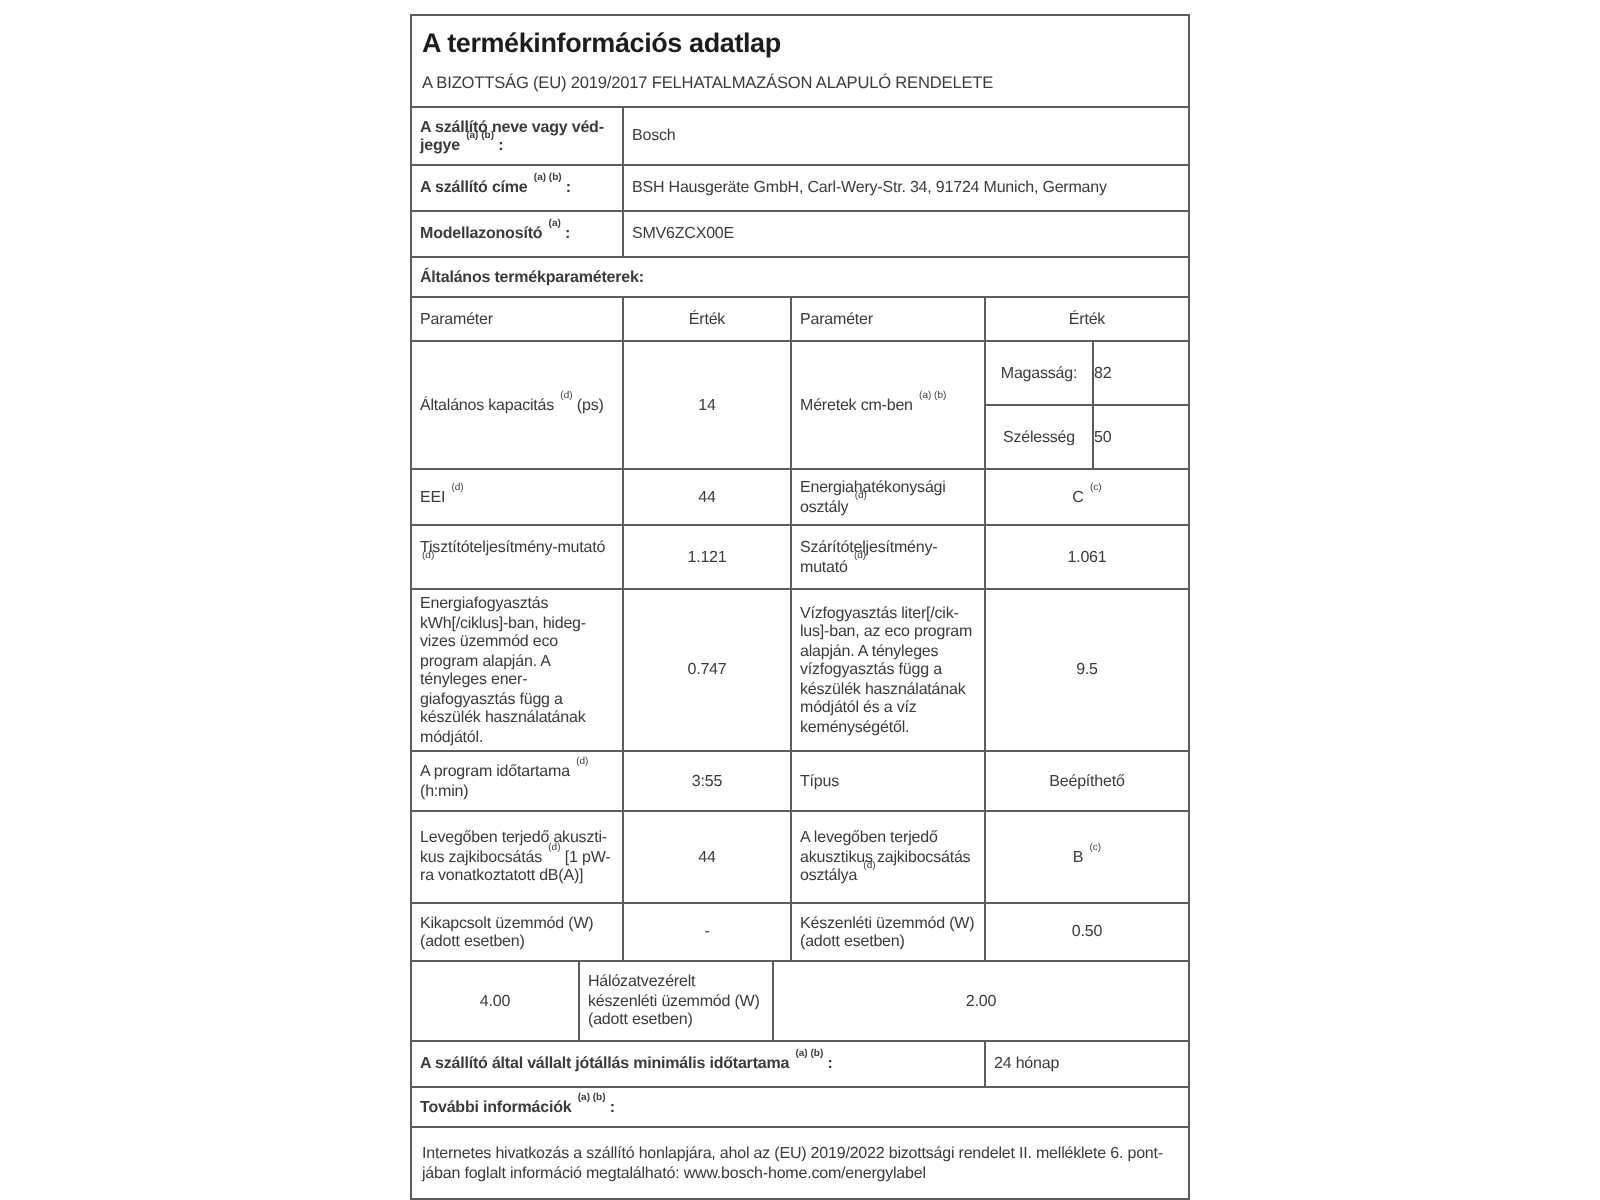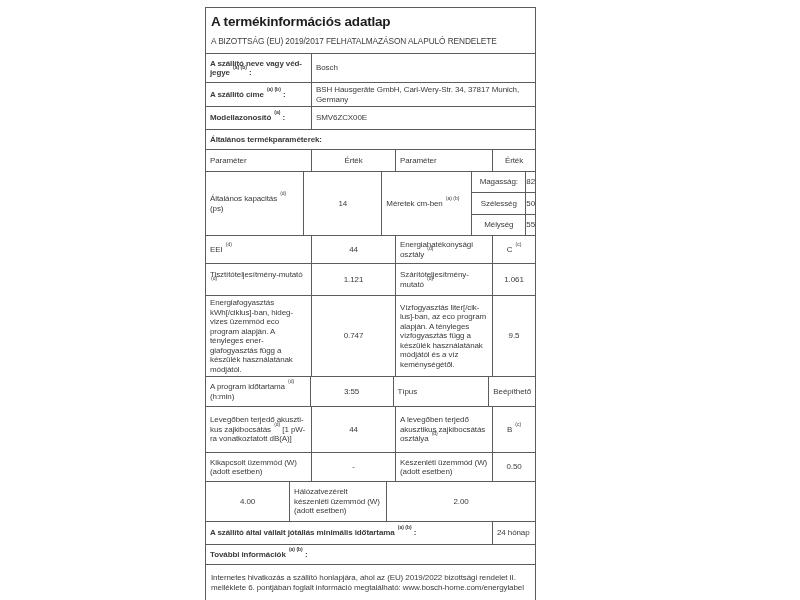--- a/index.html
+++ b/index.html
@@ -15,21 +15,21 @@
     font-family:"Liberation Sans","DejaVu Sans",sans-serif;
     color:var(--text);
     font-size:8px;
     line-height:9.5px;
     letter-spacing:-0.1px;
     overflow:hidden;
   }
   .fiche{
     position:absolute;
     left:205px; top:7px;
-    width:331px;
+    width:390px;
     border:1px solid var(--border);
     background:var(--bg);
   }
   .tr{display:flex;align-items:stretch;border-bottom:1px solid var(--border);}
   .tr.no-bb{border-bottom:none;}
   .td{
     border-right:1px solid var(--border);
     padding:2px 4px;
     display:flex;
     align-items:center;
@@ -96,21 +96,21 @@
         </div>
         <div class="td grow no-br">
           <span class="txt">Bosch</span>
         </div>
       </div>
       <div class="tr r-s1">
         <div class="td c1 bold">
           <span class="txt"><span>A szállító címe </span><sup>(a) (b)</sup><span> :</span></span>
         </div>
         <div class="td grow no-br">
-          <span class="txt">BSH Hausgeräte GmbH, Carl-Wery-Str. 34, 37817 Munich, Germany</span>
+          <span class="txt">BSH Hausgeräte GmbH, Carl-Wery-Str. 34, 91724 Munich, Germany</span>
         </div>
       </div>
       <div class="tr r-s2">
         <div class="td c1 bold">
           <span class="txt"><span>Modellazonosító </span><sup>(a)</sup><span> :</span></span>
         </div>
         <div class="td grow no-br">
           <span class="txt">SMV6ZCX00E</span>
         </div>
       </div>
@@ -155,28 +155,20 @@
           </div>
         </div>
         <div class="dim-row">
           <div class="dim-name">
             <span class="txt">Szélesség</span>
           </div>
           <div class="dim-val">
             <span class="txt">50</span>
           </div>
         </div>
-        <div class="dim-row">
-          <div class="dim-name">
-            <span class="txt">Mélység</span>
-          </div>
-          <div class="dim-val">
-            <span class="txt">55</span>
-          </div>
-        </div>
       </div>
     </div>
 
   <div id="param-rows">
       <div class="tr r-p0">
         <div class="td c1">
           <span class="txt"><span>EEI </span><sup>(d)</sup></span>
         </div>
         <div class="td c2 v">
           <span class="txt"><span>44</span></span>

